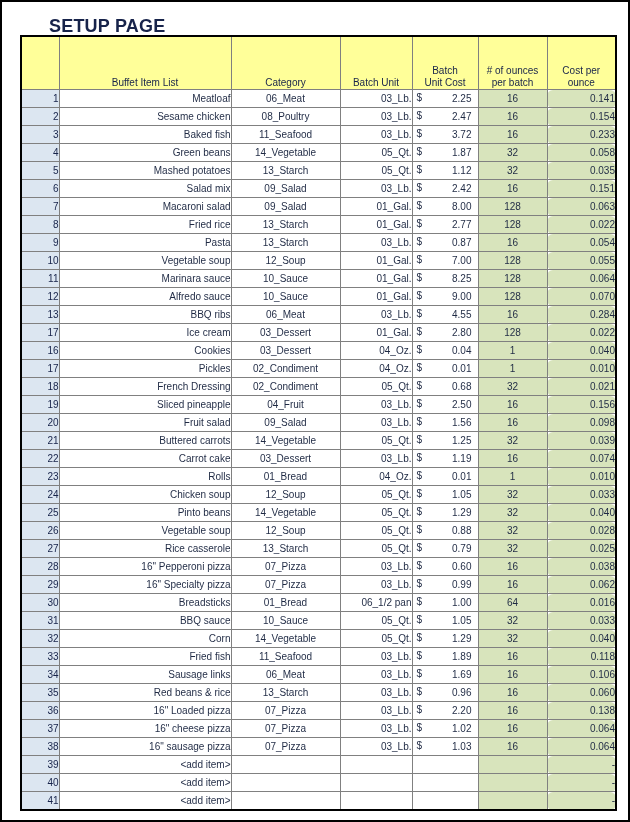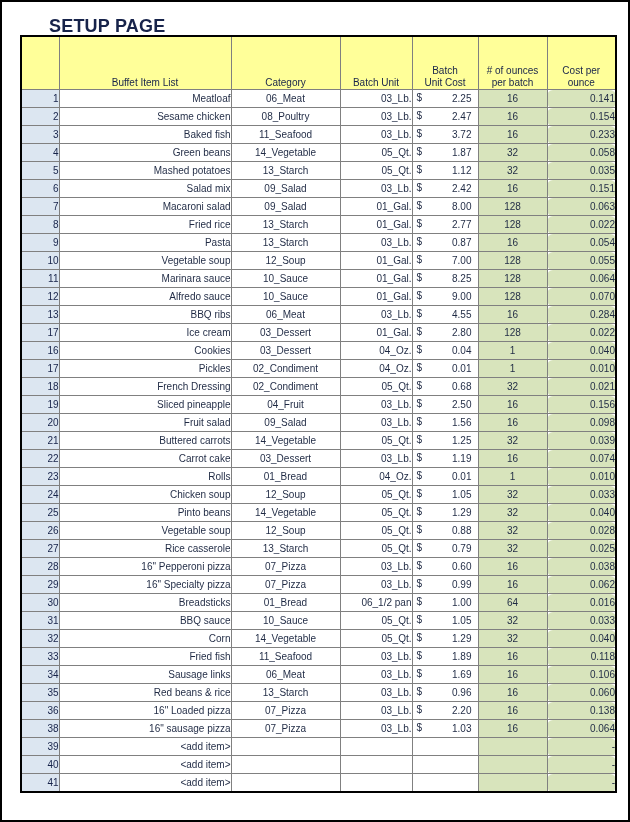--- a/index.html
+++ b/index.html
@@ -599,20 +599,32 @@
             <td class="cat">07_Pizza</td>
             <td class="unit">03_Lb.</td>
             <td class="cost">
               <span class="dollar">$</span>
               <span class="amt">2.20</span>
             </td>
             <td class="oz">16</td>
             <td class="cpo">0.138</td>
           </tr>
           <tr>
+            <td class="num">37</td>
+            <td class="item">16" cheese pizza</td>
+            <td class="cat">07_Pizza</td>
+            <td class="unit">03_Lb.</td>
+            <td class="cost">
+              <span class="dollar">$</span>
+              <span class="amt">1.02</span>
+            </td>
+            <td class="oz">16</td>
+            <td class="cpo">0.064</td>
+          </tr>
+          <tr>
             <td class="num">38</td>
             <td class="item">16" sausage pizza</td>
             <td class="cat">07_Pizza</td>
             <td class="unit">03_Lb.</td>
             <td class="cost">
               <span class="dollar">$</span>
               <span class="amt">1.03</span>
             </td>
             <td class="oz">16</td>
             <td class="cpo">0.064</td>

